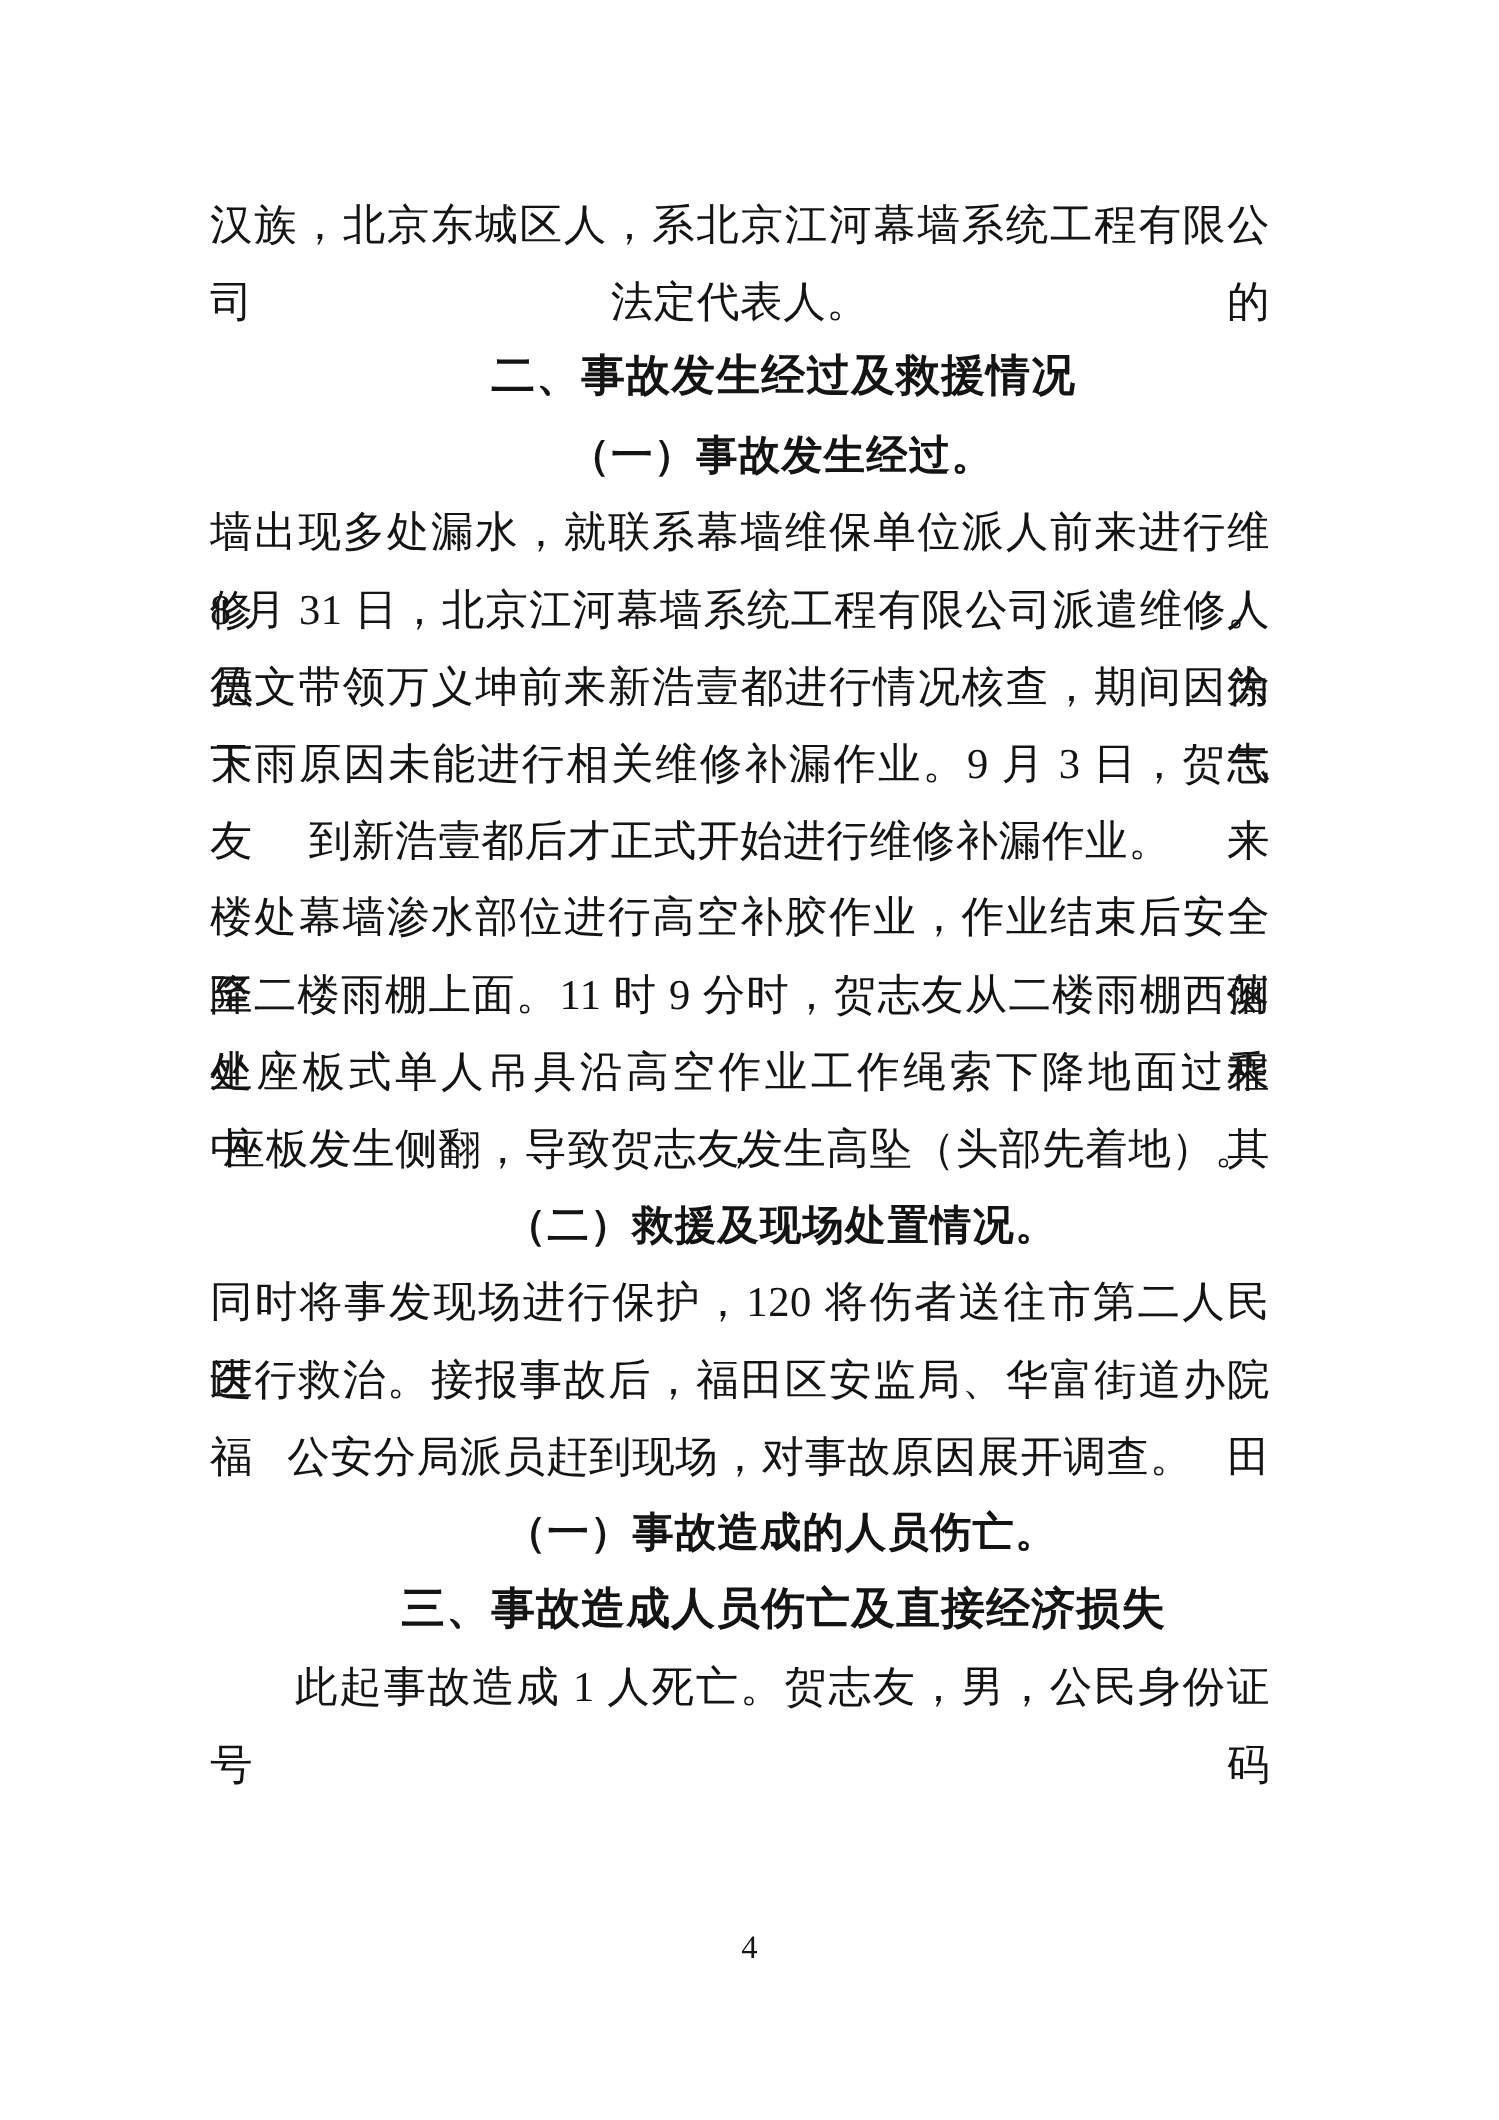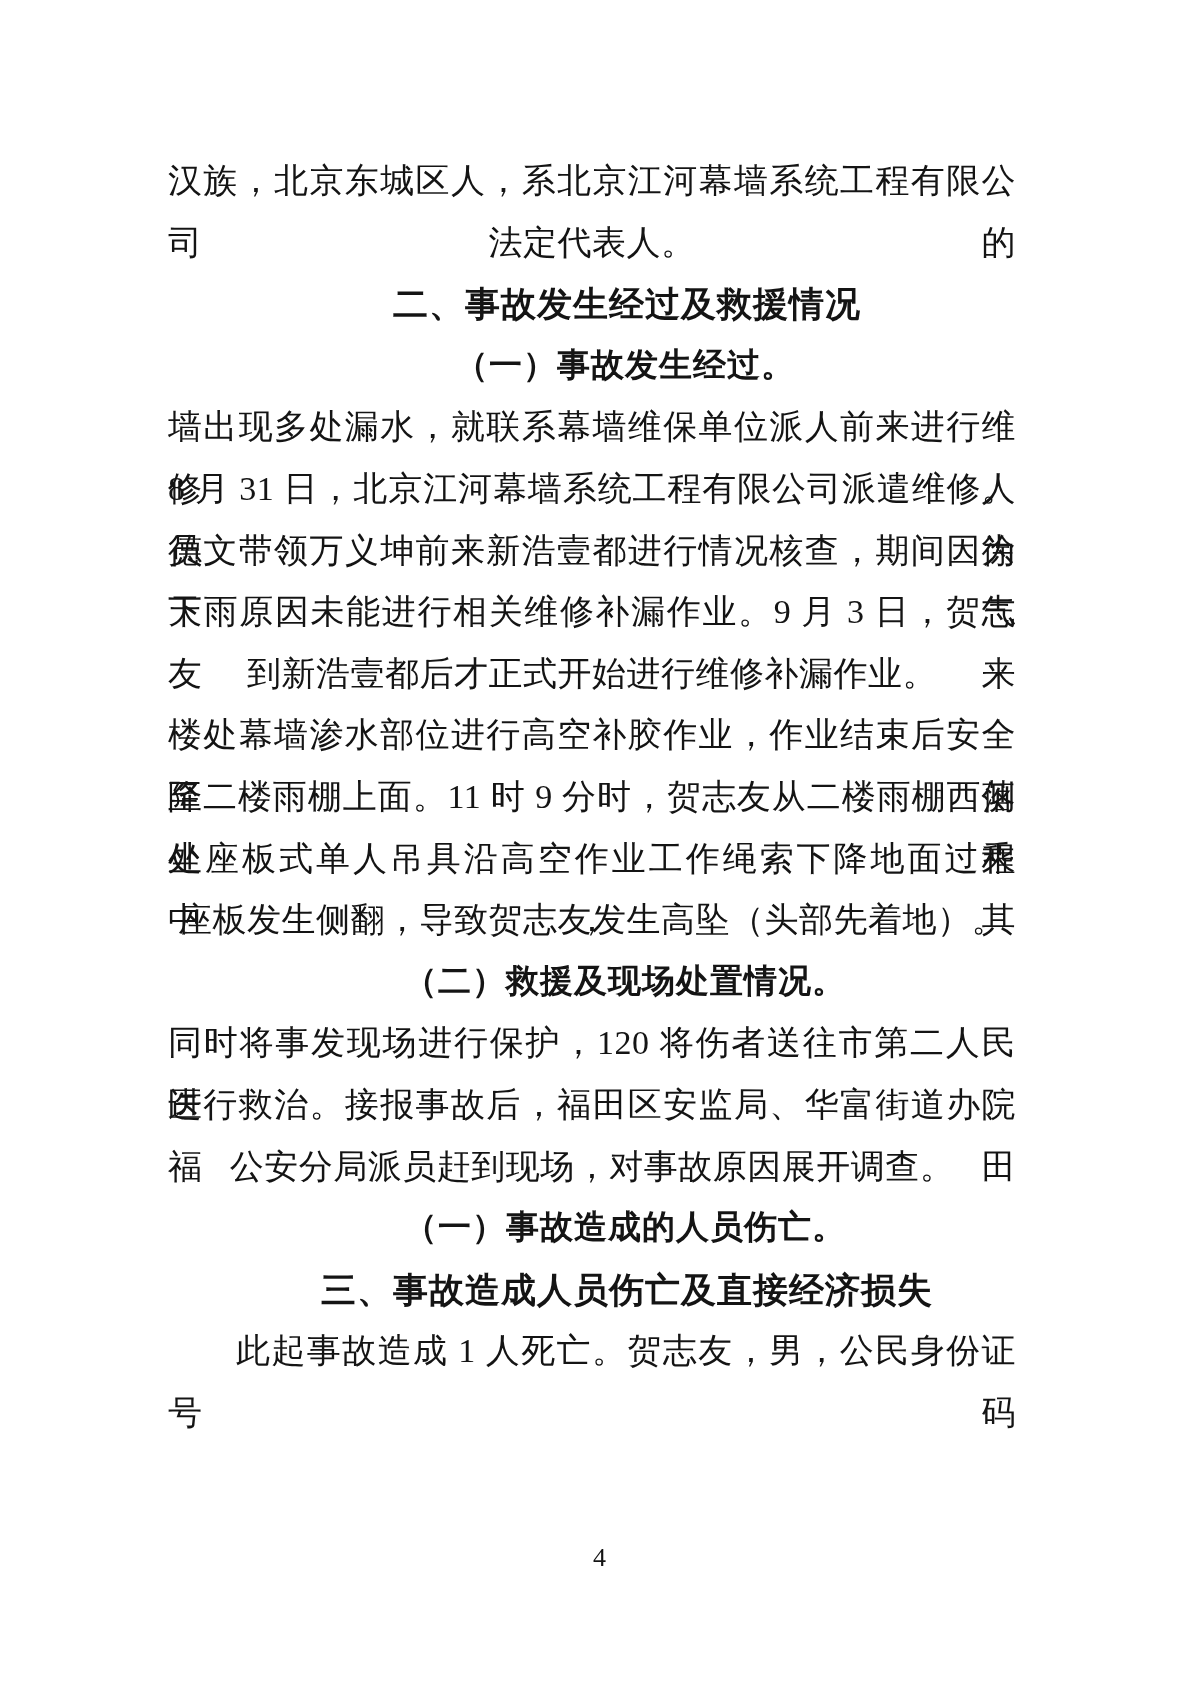--- a/index.html
+++ b/index.html
@@ -30,21 +30,21 @@
     letter-spacing: 0.5px;
   }
   .line.indent {
     text-indent: 2em;
   }
   .line.fill {
     text-align: justify;
     text-align-last: justify;
   }
   .line.heading1 {
-    font-family: Liberation Sans, sans-serif;
+    font-family: Liberation Mono, monospace;
     font-weight: 700;
     font-size: 35px;
     letter-spacing: 1px;
   }
   .line.heading2 {
     font-weight: 700;
     font-size: 33px;
     letter-spacing: 1px;
   }
   .page-number {

